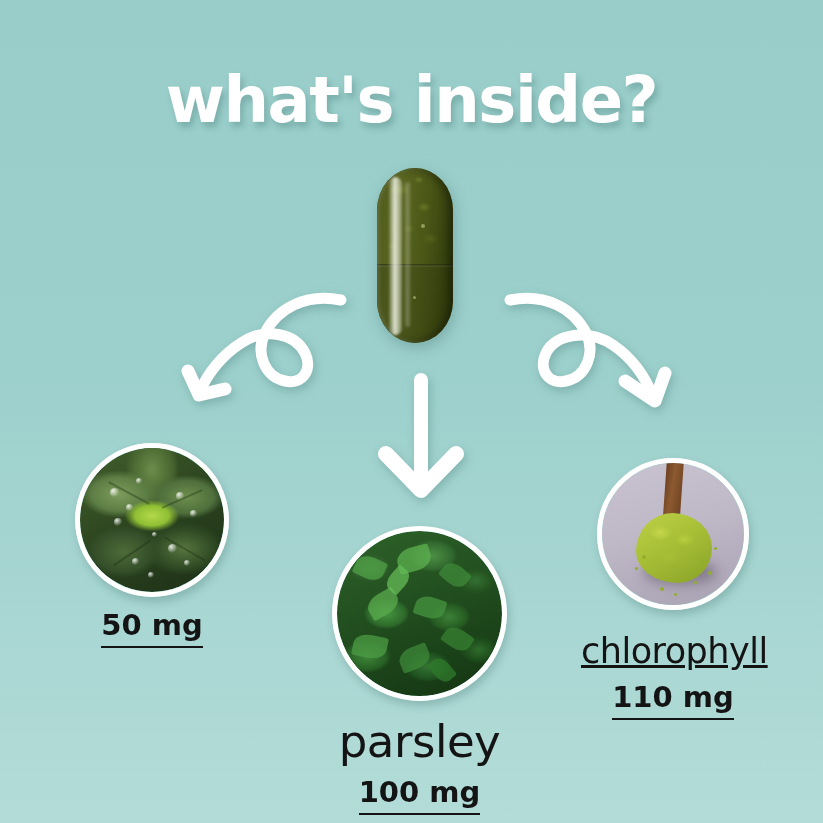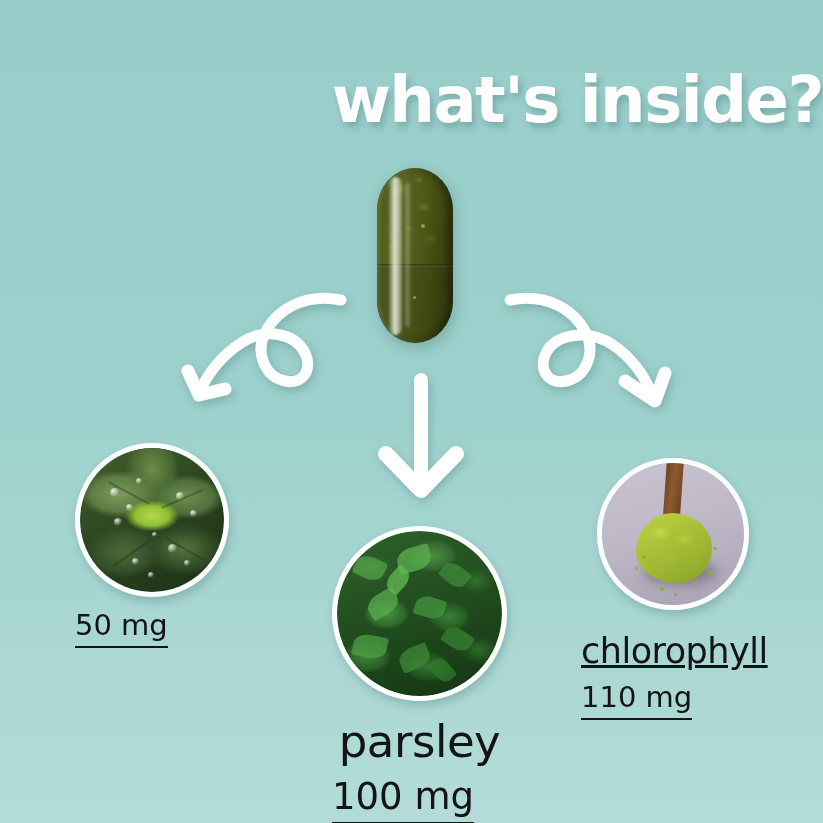--- a/index.html
+++ b/index.html
@@ -20,21 +20,21 @@
     background: linear-gradient(180deg, #98cdc9 0%, #9cd0cc 45%, #b3dcd8 100%);
     overflow: hidden;
   }
 
   
   .title {
     position: absolute;
     top: 68px;
     left: 0;
     width: 823px;
-    text-align: right;
+    text-align: center;
     font-family: "DejaVu Sans", sans-serif;
     font-weight: 700;
     font-size: 64px;
     letter-spacing: -1.5px;
     color: #ffffff;
     text-shadow: 3px 5px 6px rgba(60, 110, 108, 0.33);
     line-height: 1;
     user-select: none;
   }
 
@@ -264,40 +264,41 @@
     font-family: "DejaVu Sans", sans-serif;
     font-weight: 400;
     color: #141414;
     text-align: center;
     line-height: 1;
     letter-spacing: -0.5px;
     user-select: none;
   }
   .ing-dose {
     font-family: "DejaVu Sans", sans-serif;
-    font-weight: 400;
+    font-weight: 700;
     color: #141414;
+    text-align: center;
     line-height: 1;
     user-select: none;
   }
   .ing-dose span {
     border-bottom: 2px solid #141414;
     padding-bottom: 4px;
   }
 
   
   #ing-mint      { left: 75px;  top: 443px; width: 154px; }
   #ing-mint .circle { width: 154px; height: 154px; }
   #ing-mint .ing-name { font-size: 45px; margin-top: 20px; }
   #ing-mint .ing-dose { font-size: 29px; margin-top: 14px; }
 
   #ing-parsley      { left: 332px; top: 526px; width: 175px; }
   #ing-parsley .circle { width: 175px; height: 175px; }
   #ing-parsley .ing-name { font-size: 45px; margin-top: 18px; }
-  #ing-parsley .ing-dose { font-size: 37px; margin-top: 14px; }
+  #ing-parsley .ing-dose { font-size: 29px; margin-top: 14px; }
 
   #ing-chlorophyll      { left: 597px; top: 458px; width: 152px; }
   #ing-chlorophyll .circle { width: 152px; height: 152px; }
   #ing-chlorophyll .ing-name { font-size: 35px; margin-top: 24px; margin-left: -16px; width: 184px; text-decoration: underline; }
   #ing-chlorophyll .ing-dose { font-size: 29px; margin-top: 14px; margin-left: -16px; width: 184px; }
 </style>
 </head>
 <body>
 
 <div id="canvas">

